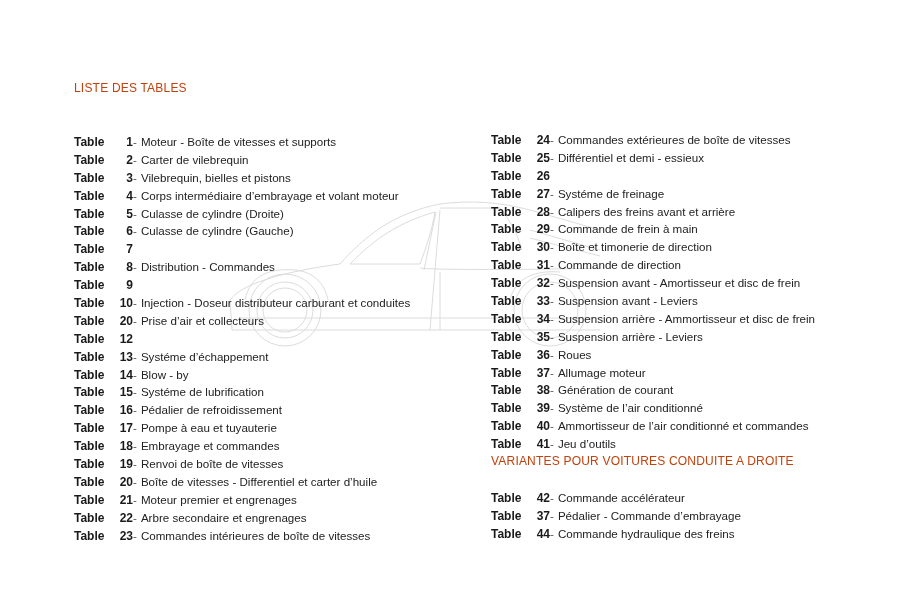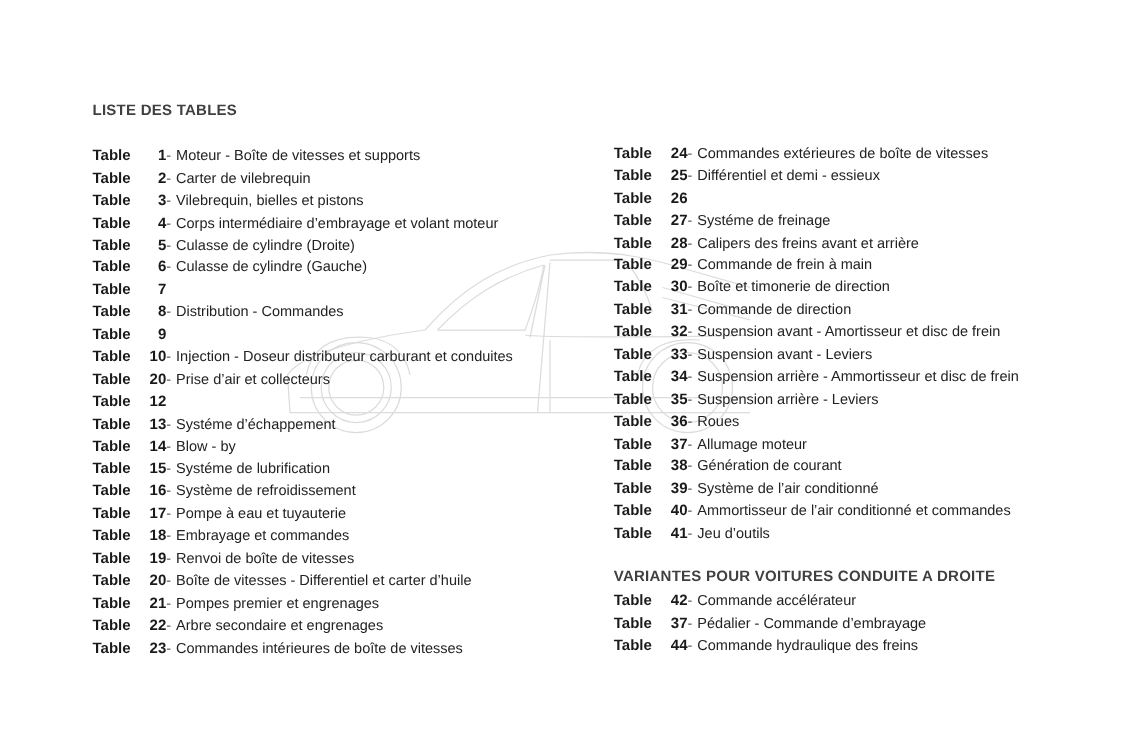--- a/index.html
+++ b/index.html
@@ -18,24 +18,24 @@
     .watermark {
       position: absolute;
       left: 200px;
       top: 190px;
       width: 400px;
       height: 160px;
       pointer-events: none;
     }
     .heading {
       position: absolute;
-      font-weight: bold;
+      font-weight: normal;
       font-size: 12px;
       letter-spacing: 0.2px;
-      color: #404040;
+      color: #c2410c;
     }
     .heading.main {
       left: 74px;
       top: 81px;
     }
     .heading.variants {
       left: 491px;
       top: 454px;
       font-size: 12px;
     }
@@ -60,20 +60,21 @@
       height: 17.9px;
       line-height: 17.9px;
       white-space: nowrap;
     }
     .row .label {
       font-weight: bold;
       font-size: 12px;
       width: 59px;
       display: flex;
       justify-content: space-between;
+      margin-top: 18px;
     }
     .row .label .num {
       width: 22px;
       text-align: right;
       display: inline-block;
     }
     .row .desc {
       font-size: 11.6px;
       color: #222;
     }
@@ -241,21 +242,21 @@
     <span class="desc">
       <span class="dash">-</span><span class="text">Systéme de lubrification</span>
     </span>
   </div>
     <div class="row">
     <span class="label">
       <span class="word">Table</span>
       <span class="num">16</span>
     </span>
     <span class="desc">
-      <span class="dash">-</span><span class="text">Système de refroidissement</span>
+      <span class="dash">-</span><span class="text">Pédalier de refroidissement</span>
     </span>
   </div>
     <div class="row">
     <span class="label">
       <span class="word">Table</span>
       <span class="num">17</span>
     </span>
     <span class="desc">
       <span class="dash">-</span><span class="text">Pompe à eau et tuyauterie</span>
     </span>
@@ -286,21 +287,21 @@
     <span class="desc">
       <span class="dash">-</span><span class="text">Boîte de vitesses - Differentiel et carter d’huile</span>
     </span>
   </div>
     <div class="row">
     <span class="label">
       <span class="word">Table</span>
       <span class="num">21</span>
     </span>
     <span class="desc">
-      <span class="dash">-</span><span class="text">Pompes premier et engrenages</span>
+      <span class="dash">-</span><span class="text">Moteur premier et engrenages</span>
     </span>
   </div>
     <div class="row">
     <span class="label">
       <span class="word">Table</span>
       <span class="num">22</span>
     </span>
     <span class="desc">
       <span class="dash">-</span><span class="text">Arbre secondaire et engrenages</span>
     </span>

